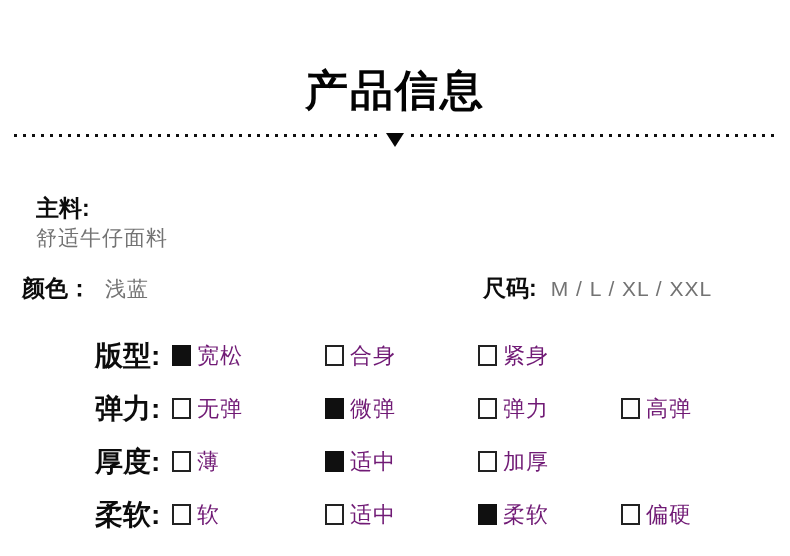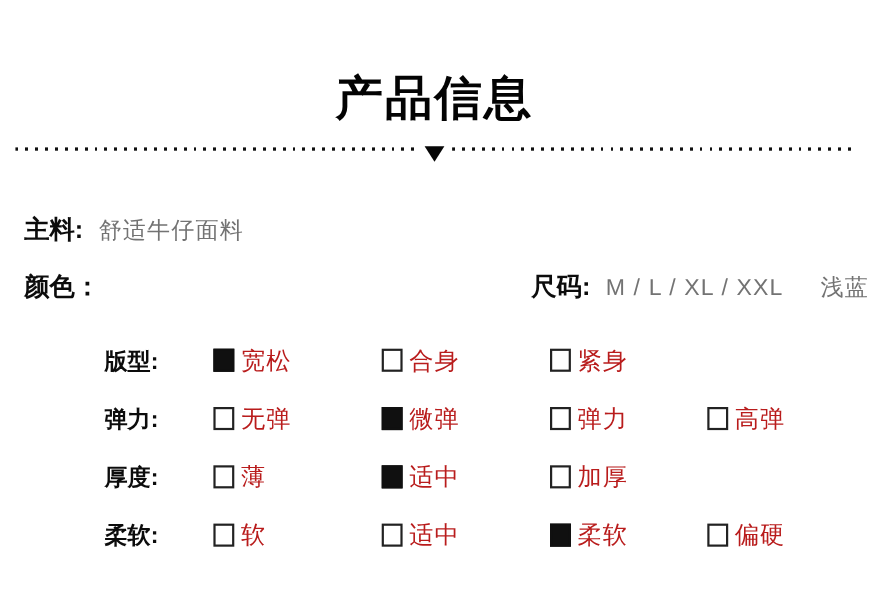--- a/index.html
+++ b/index.html
@@ -43,24 +43,24 @@
     background-image:repeating-linear-gradient(90deg,#101010 0 2.6px,transparent 2.6px 9px);
   }
   .triangle {
     width:0; height:0;
     margin:0 7px;
     border-left:9px solid transparent;
     border-right:9px solid transparent;
     border-top:14px solid #060606;
   }
   
-  .info-row { display:flex; align-items:baseline; }
+  .info-row { display:flex; align-items:baseline;flex-direction:column; }
   .row-material { margin:40px 0 0 22px; }
   .row-colorsize { position:relative; margin:21px 0 0 0; }
-  .group-color { display:flex; align-items:baseline; margin-left:22px;justify-content:space-between; }
+  .group-color { display:flex; align-items:baseline; margin-left:22px; }
   .group-size  { position:absolute; left:483px; top:0; display:flex; align-items:baseline; }
   .lbl {
     font-size:23px;
     font-weight:700;
     color:#0c0c0c;
     white-space:nowrap;
   }
   .val {
     font-size:21px;
     color:#737373;
@@ -70,31 +70,30 @@
   }
   
   .spec-table { margin:25px 0 0 95px; }
   .spec-row {
     display:grid;
     grid-template-columns:77px 153px 153px 143px 140px;
     align-items:center;
     height:53px;
   }
   .spec-label {
-    font-size:21px;
+    font-size:28px;
     font-weight:700;
     color:#0c0c0c;
   }
   .opt {
     display:flex;
     align-items:center;
     gap:6px;
     font-size:22px;
-    color:#b91c1c;
-    margin-left:22px;
+    color:#701a75;
   }
   .box {
     flex:none;
     width:19px; height:21px;
     border:2px solid #222;
     background:#fff;
   }
   .box.checked { background:#101010; border-color:#101010; }
   .opt-text { white-space:nowrap; letter-spacing:1px; }
 </style>

